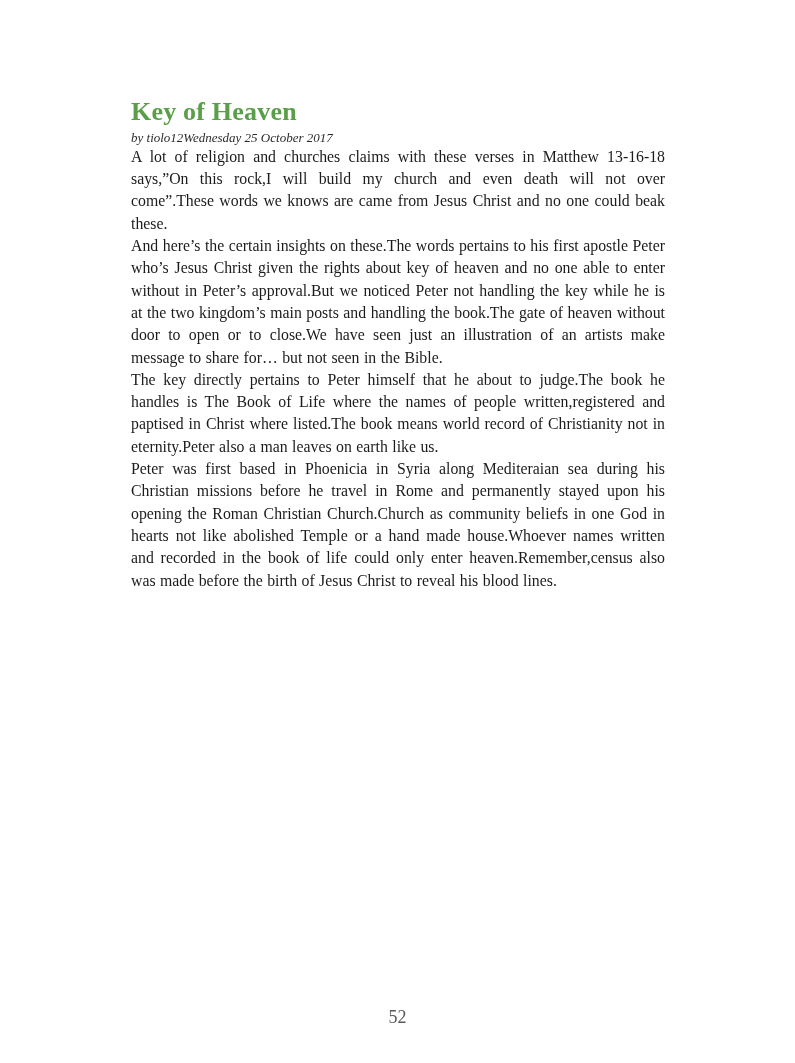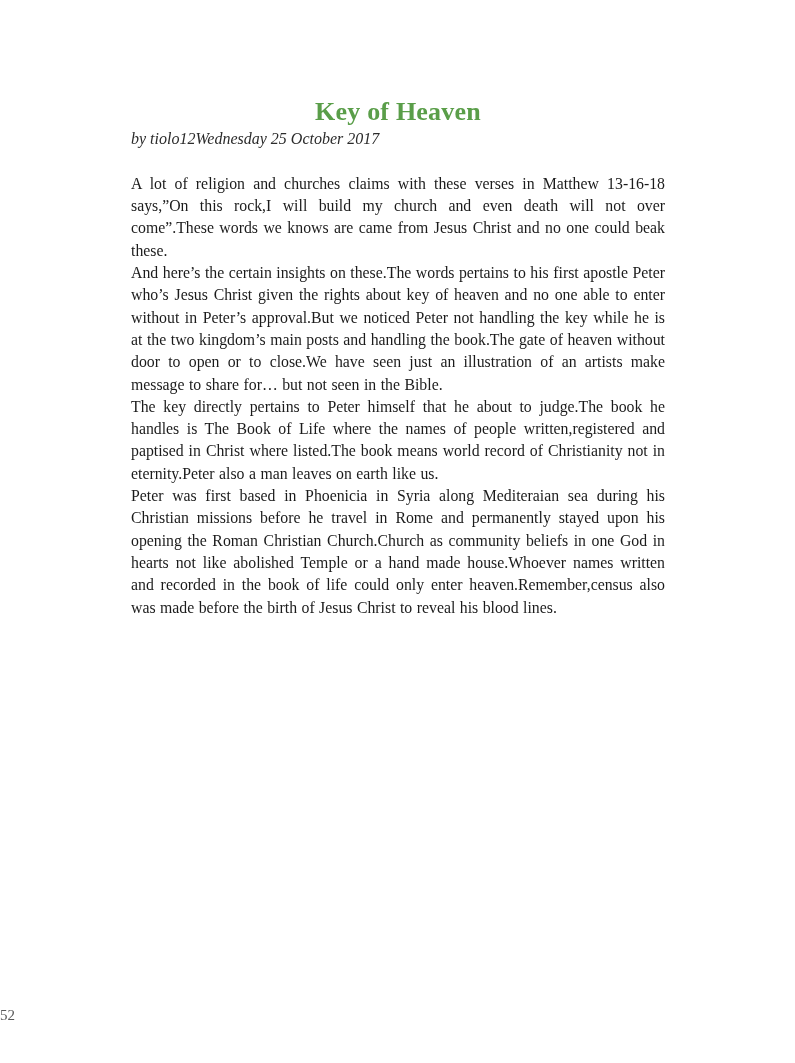--- a/index.html
+++ b/index.html
@@ -17,43 +17,42 @@
     top: 97px;
     width: 534px;
   }
   .title {
     margin: 0;
     font-size: 26px;
     line-height: 1.15;
     font-weight: bold;
     color: var(--title-green, #5a9e49);
     letter-spacing: 0.2px;
-    text-align: center;
   }
   .byline {
     margin-top: 3px;
     font-style: italic;
-    font-size: 16px;
+    font-size: 13px;
     color: #2b2b2b;
   }
   .body {
-    margin-top: 25px;
     font-size: 15.8px;
     line-height: 22.3px;
     text-align: justify;
     color: var(--body-text, #1b1b1b);
     word-spacing: 0.5px;
   }
   .para { margin: 0; }
   .pageno {
     position: absolute;
     top: 1007px;
     left: 0;
     width: 100%;
-    font-size: 15px;
+    text-align: center;
+    font-size: 18px;
     color: var(--pageno-color, #595959);
   }
 </style>
 </head>
 <body>
 
 <div class="page">
   <div class="content">
     <h1 class="title">Key of Heaven</h1>
     <div class="byline">by tiolo12Wednesday 25 October 2017</div>

